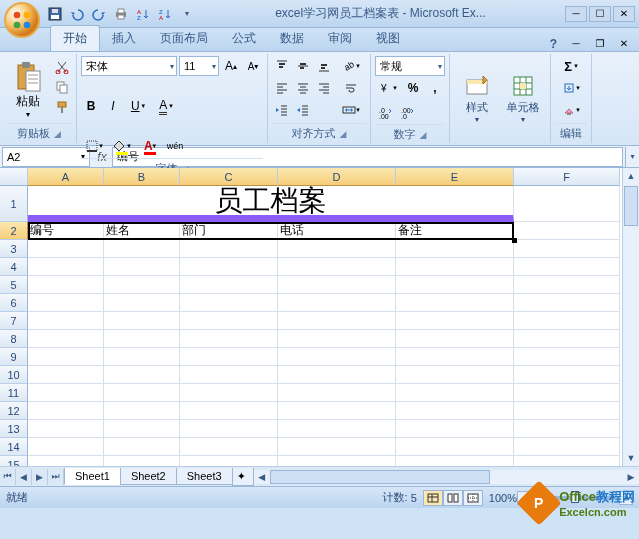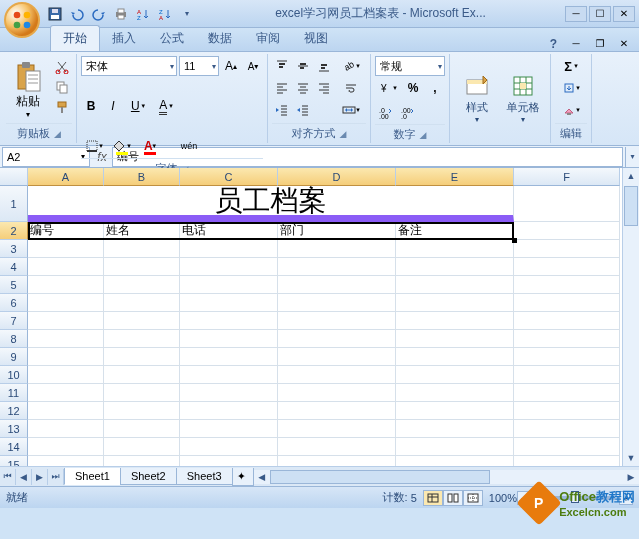--- a/index.html
+++ b/index.html
@@ -172,20 +172,21 @@
   <div class="win-ctrls">
     <div class="wc">─</div>
     <div class="wc">☐</div>
     <div class="wc">✕</div>
   </div>
 </div>
 
 <div class="ribbon-tabs">
   <div class="tab active">开始</div>
   <div class="tab">插入</div>
+  <div class="tab">页面布局</div>
   <div class="tab">公式</div>
   <div class="tab">数据</div>
   <div class="tab">审阅</div>
   <div class="tab">视图</div>
   <div class="help-icon">?</div>
   <div class="win-ctrls" style="margin-right:4px;">
     <div class="wc" style="background:transparent;border:none;">─</div>
     <div class="wc" style="background:transparent;border:none;">❐</div>
     <div class="wc" style="background:transparent;border:none;">✕</div>
   </div>
@@ -283,21 +284,21 @@
             </svg>
             <div class="colorbar" style="background:#ffff00;position:absolute;margin-top:14px;"></div>
             <span style="font-size:7px;">▾</span>
           </div>
         <div class="sq split">
             <b style="color:#c00">A</b>
             <div class="colorbar" style="background:#ff0000;position:absolute;margin-top:14px;"></div>
             <span style="font-size:7px;">▾</span>
           </div>
         <div class="sq">
-            <span style="font-size:9px;padding-left:28px;">wén</span>
+            <span style="font-size:9px;">wén</span>
           </div>
       </div>
     </div>
     <div class="group-label">
         <span>字体</span>
         <span class="dl">◢</span>
       </div>
   </div>
 
   <div class="group">
@@ -498,22 +499,22 @@
       <div class="hdr sel">C</div>
       <div class="hdr sel">D</div>
       <div class="hdr sel">E</div>
       <div class="hdr">F</div>
       <div class="rowhdr" style="height: 36px; line-height: 36px;">1</div>
       <div class="merged-title" style="height: 36px;">员工档案</div>
       <div class="cell" style="height: 36px;"></div>
       <div class="rowhdr sel">2</div>
       <div class="cell" style="border-bottom: 1px solid rgb(0, 0, 0); font-family: SimSun, serif;">编号</div>
       <div class="cell" style="border-bottom: 1px solid rgb(0, 0, 0); font-family: SimSun, serif;">姓名</div>
+      <div class="cell" style="border-bottom: 1px solid rgb(0, 0, 0); font-family: SimSun, serif;">部门</div>
       <div class="cell" style="border-bottom: 1px solid rgb(0, 0, 0); font-family: SimSun, serif;">电话</div>
-      <div class="cell" style="border-bottom: 1px solid rgb(0, 0, 0); font-family: SimSun, serif;">部门</div>
       <div class="cell lastsel" style="border-bottom: 1px solid rgb(0, 0, 0); font-family: SimSun, serif; border-right: 1px solid rgb(214, 224, 234);">备注</div>
       <div class="cell"></div>
       <div class="rowhdr">3</div>
       <div class="cell"></div>
       <div class="cell"></div>
       <div class="cell"></div>
       <div class="cell"></div>
       <div class="cell"></div>
       <div class="cell"></div>
       <div class="rowhdr">4</div>

